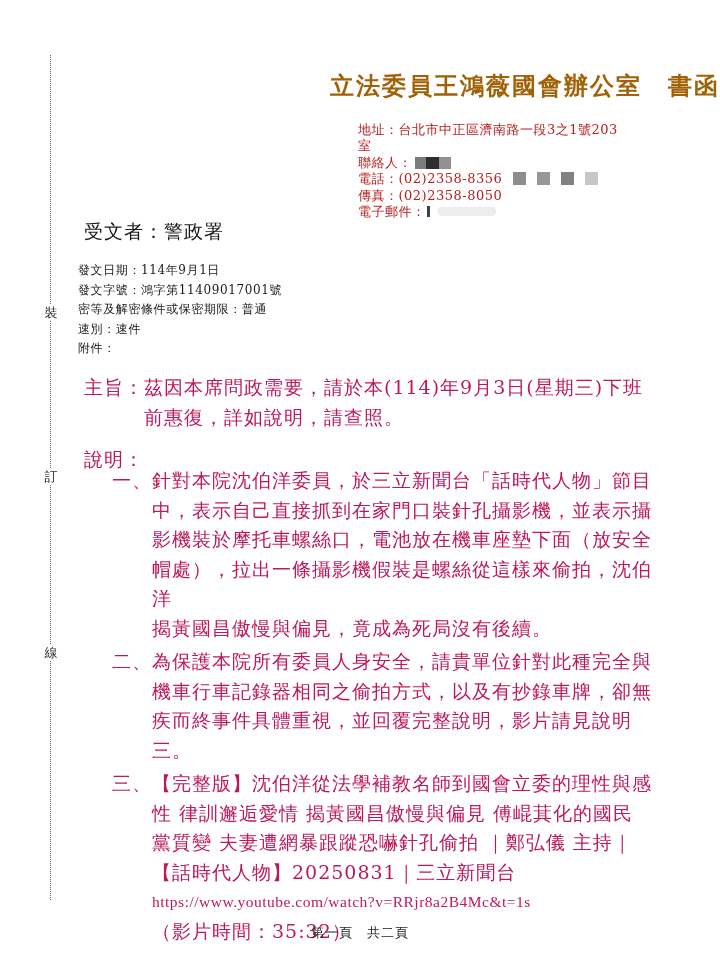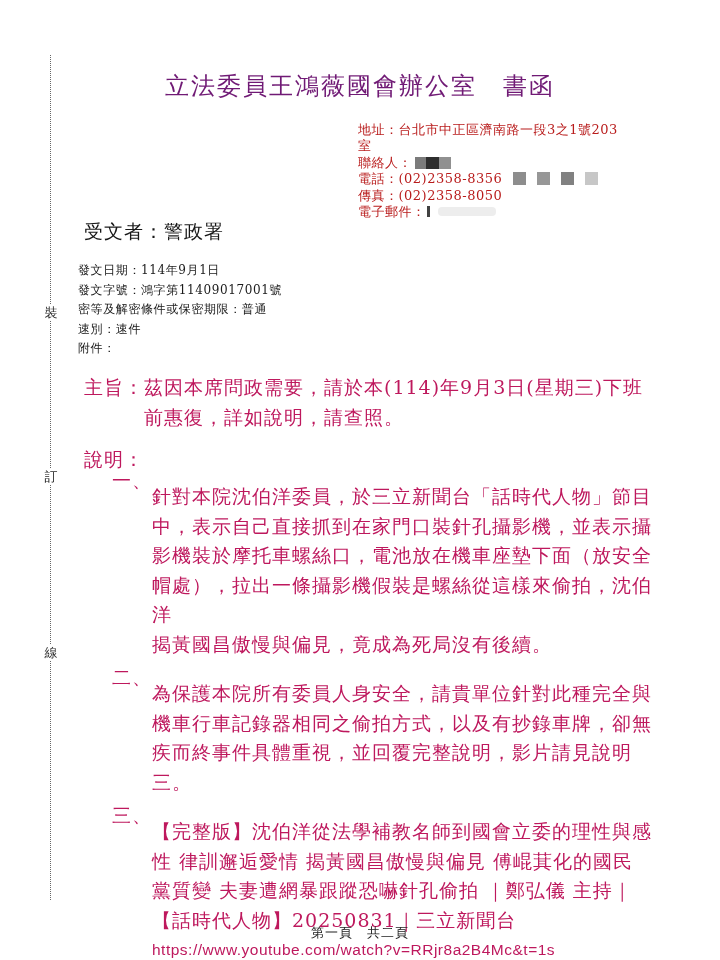--- a/index.html
+++ b/index.html
@@ -16,22 +16,22 @@
     position:absolute;left:50px;top:55px;height:845px;width:0;
     border-left:1px dotted #666;
   }
   .binding-mark{
     position:absolute;left:39px;width:24px;text-align:center;
     font-size:13px;background:#ffffff;line-height:15px;color:#2a2a2a;
   }
   .mark-0{top:305px;} .mark-1{top:469px;} .mark-2{top:645px;}
 
   .doc-title{
-    position:absolute;top:70px;left:0;width:100%;text-align:center;
-    font-size:24px;letter-spacing:2px;font-weight:400;color:#701a75;
+    position:absolute;top:70px;left:0;width:100%;text-align:right;
+    font-size:24px;letter-spacing:2px;font-weight:700;color:#a16207;
   }
 
   
   .sender{
     position:absolute;left:358px;top:122px;width:330px;
     font-size:13px;line-height:16.4px;color:#b91c1c;letter-spacing:0.5px;
   }
   .sender-row{white-space:nowrap;}
   .red-seg{display:inline-block;height:12px;vertical-align:-2px;}
   .seg-a{width:11px;margin-left:3px;}
@@ -62,23 +62,23 @@
     position:absolute;left:84px;top:432px;margin-top:12px;
   }
 
   .items{
     position:absolute;left:112px;top:466px;width:552px;
     line-height:29.5px;
   }
   .item{display:flex;}
   .item + .item{margin-top:4px;}
   .item-num{flex:none;width:40px;}
-  .item-lines{flex:1;margin-top:16px;}
+  .item-lines{flex:1;}
   .url-line{
-    font-family:Liberation Sans, sans-serif;
+    font-family:Liberation Serif, serif;
     font-size:15.5px;letter-spacing:0.5px;
   }
 
   .footer{
     position:absolute;left:0;top:924px;width:100%;text-align:center;
     font-size:13px;letter-spacing:1px;color:#222;
   }
 </style>
 </head>
 <body>

